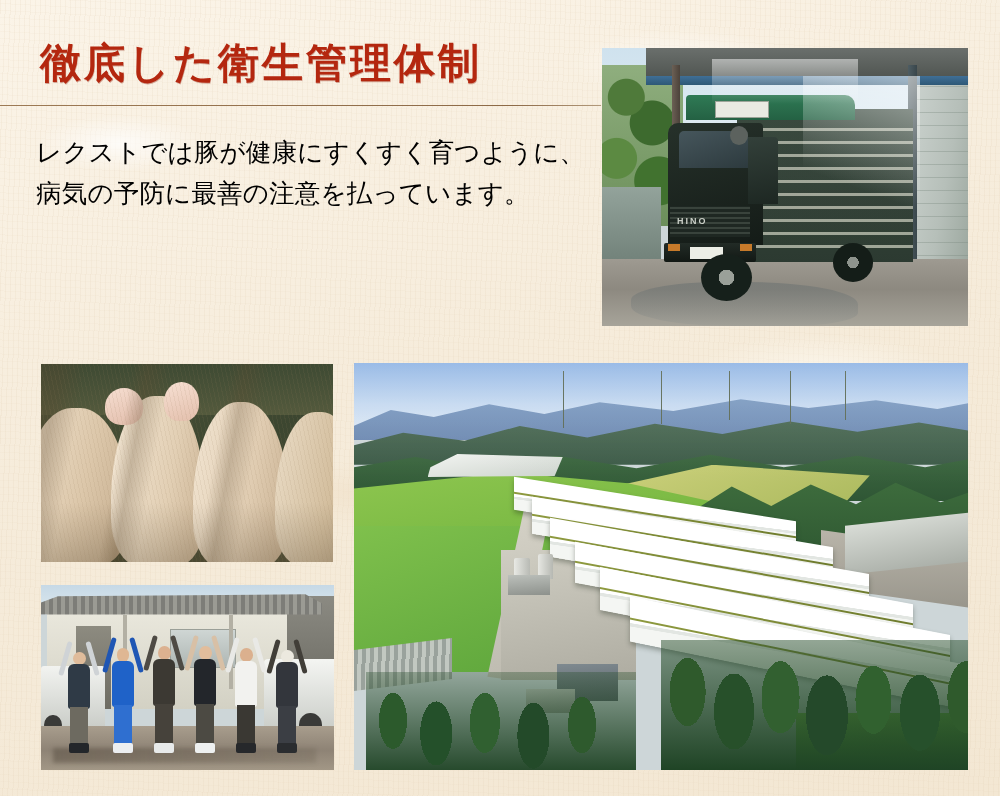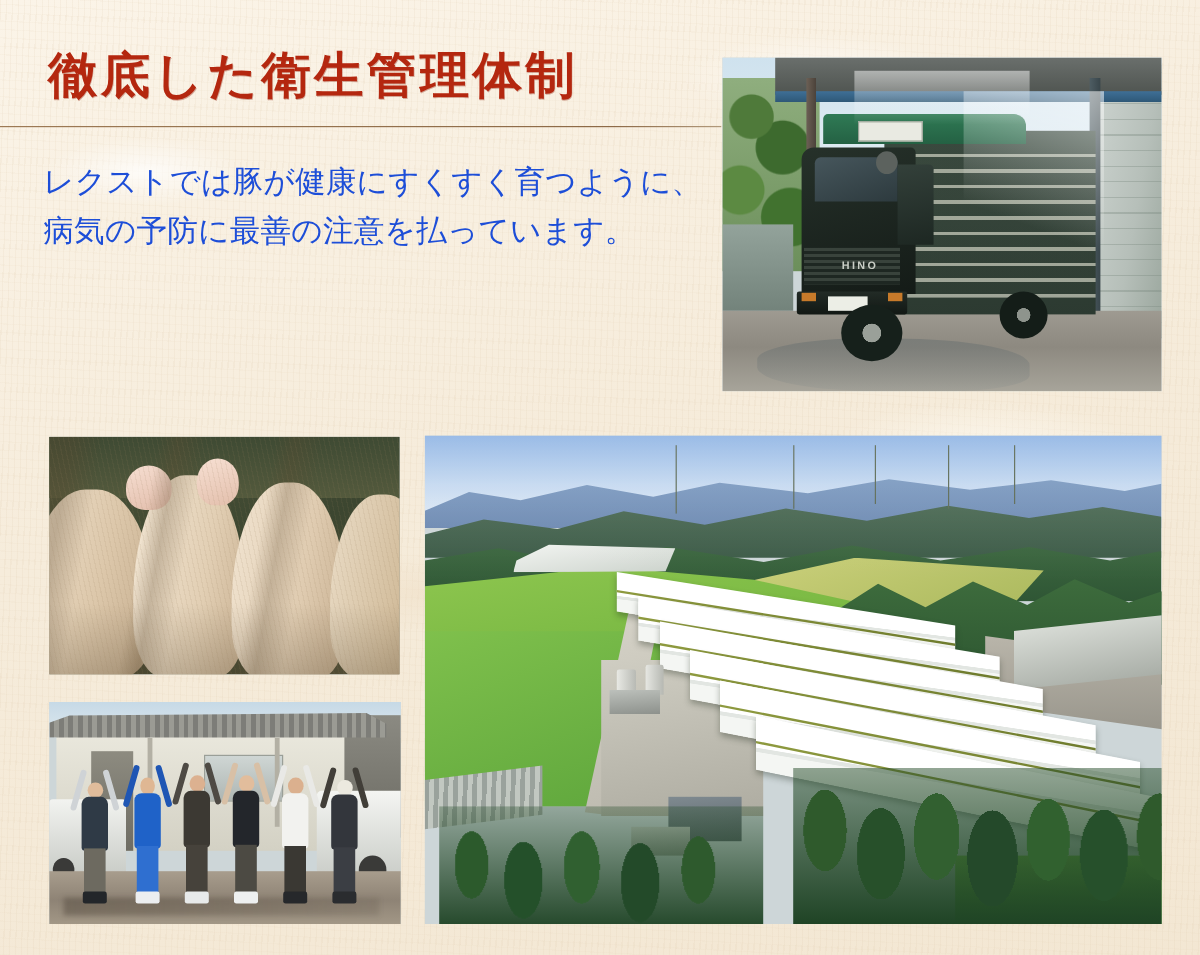--- a/index.html
+++ b/index.html
@@ -34,21 +34,21 @@
     white-space:nowrap;
   }
   #divider{
     position:absolute;left:0;top:105px;width:601px;height:1px;
     background:linear-gradient(90deg,#9d7a55 0%,#8d6a47 85%,#b29a7c 100%);
   }
 
   
   #bodytext{
     position:absolute;left:36px;top:132px;width:560px;
-    color:#1d4ed8;
+    color:#000000;
     font-size:25.5px;line-height:41px;letter-spacing:.2px;
     font-family:"DejaVu Serif","Liberation Serif",serif;
   }
   #bodytext p{margin:0;}
 
   
   .photo{position:absolute;overflow:hidden;background:#cdd6d8;}
   .photo .scene{position:absolute;inset:0;}
   .photo .lay{position:absolute;}
 
@@ -103,21 +103,21 @@
   .t-bumper{left:17%;top:70%;width:25%;height:7%;
     background:linear-gradient(180deg,#222b26,#121814);border-radius:2px;}
   .t-plate{left:24%;top:71.5%;width:9%;height:4.5%;background:#eceee6;}
   .t-lamp1{left:18%;top:70.6%;width:3.2%;height:2.6%;background:#c77a2a;}
   .t-lamp2{left:37.8%;top:70.6%;width:3.2%;height:2.6%;background:#c77a2a;}
   .t-wheel1{left:27%;top:74%;width:14%;height:17%;
     background:radial-gradient(circle,#9aa099 0 22%,#16201b 23% 100%);border-radius:50%;}
   .t-wheel2{left:63%;top:70%;width:11%;height:14%;
     background:radial-gradient(circle,#8e948d 0 20%,#141d18 21% 100%);border-radius:50%;}
   .t-hino{left:20.5%;top:60.5%;width:15%;height:5%;
-    color:#c9cec6;font:bold 9px "Liberation Sans",sans-serif;letter-spacing:2px;text-align:right;}
+    color:#c9cec6;font:bold 9px "Liberation Sans",sans-serif;letter-spacing:2px;}
   .t-spray{left:55%;top:10%;width:32%;height:66%;
     background:linear-gradient(200deg,rgba(255,255,255,.55),rgba(255,255,255,0) 60%);}
   .t-spray2{left:30%;top:4%;width:40%;height:16%;
     background:linear-gradient(180deg,rgba(255,255,255,.5),rgba(255,255,255,0));}
 
   
   #photo-pigs{left:41px;top:364px;width:292px;height:198px;}
   .p-bg{left:0;top:0;width:100%;height:100%;
     background:linear-gradient(150deg,#4d5439,#3c4630 55%,#59543a);}
   .p-dark{left:0;top:0;width:100%;height:26%;

